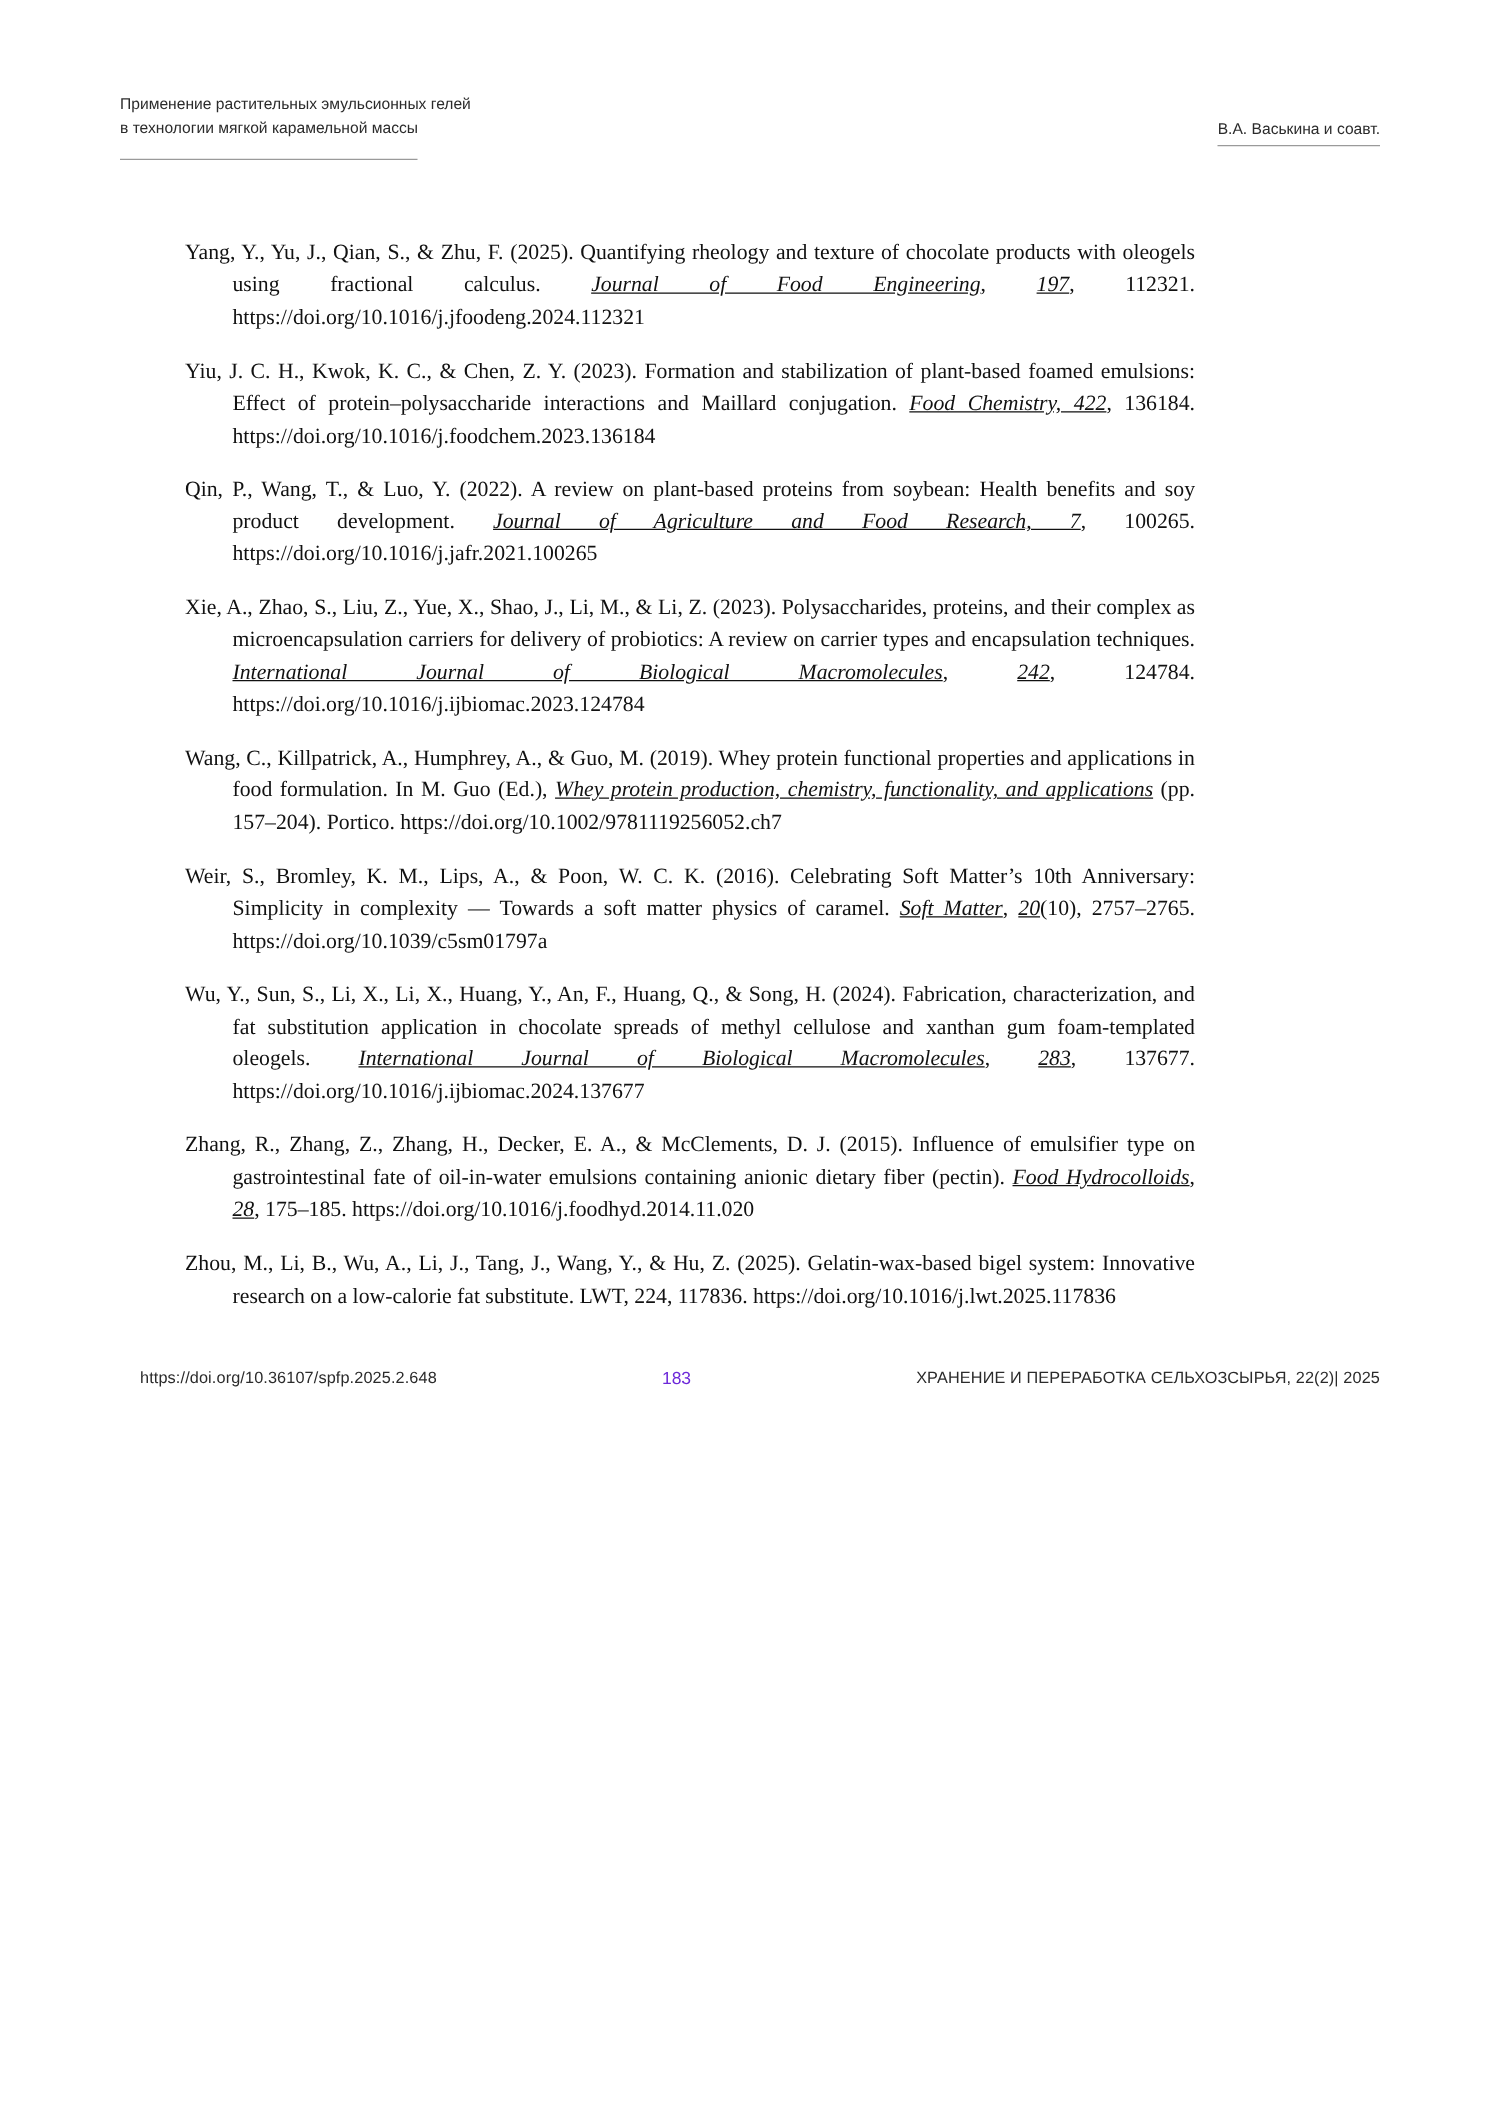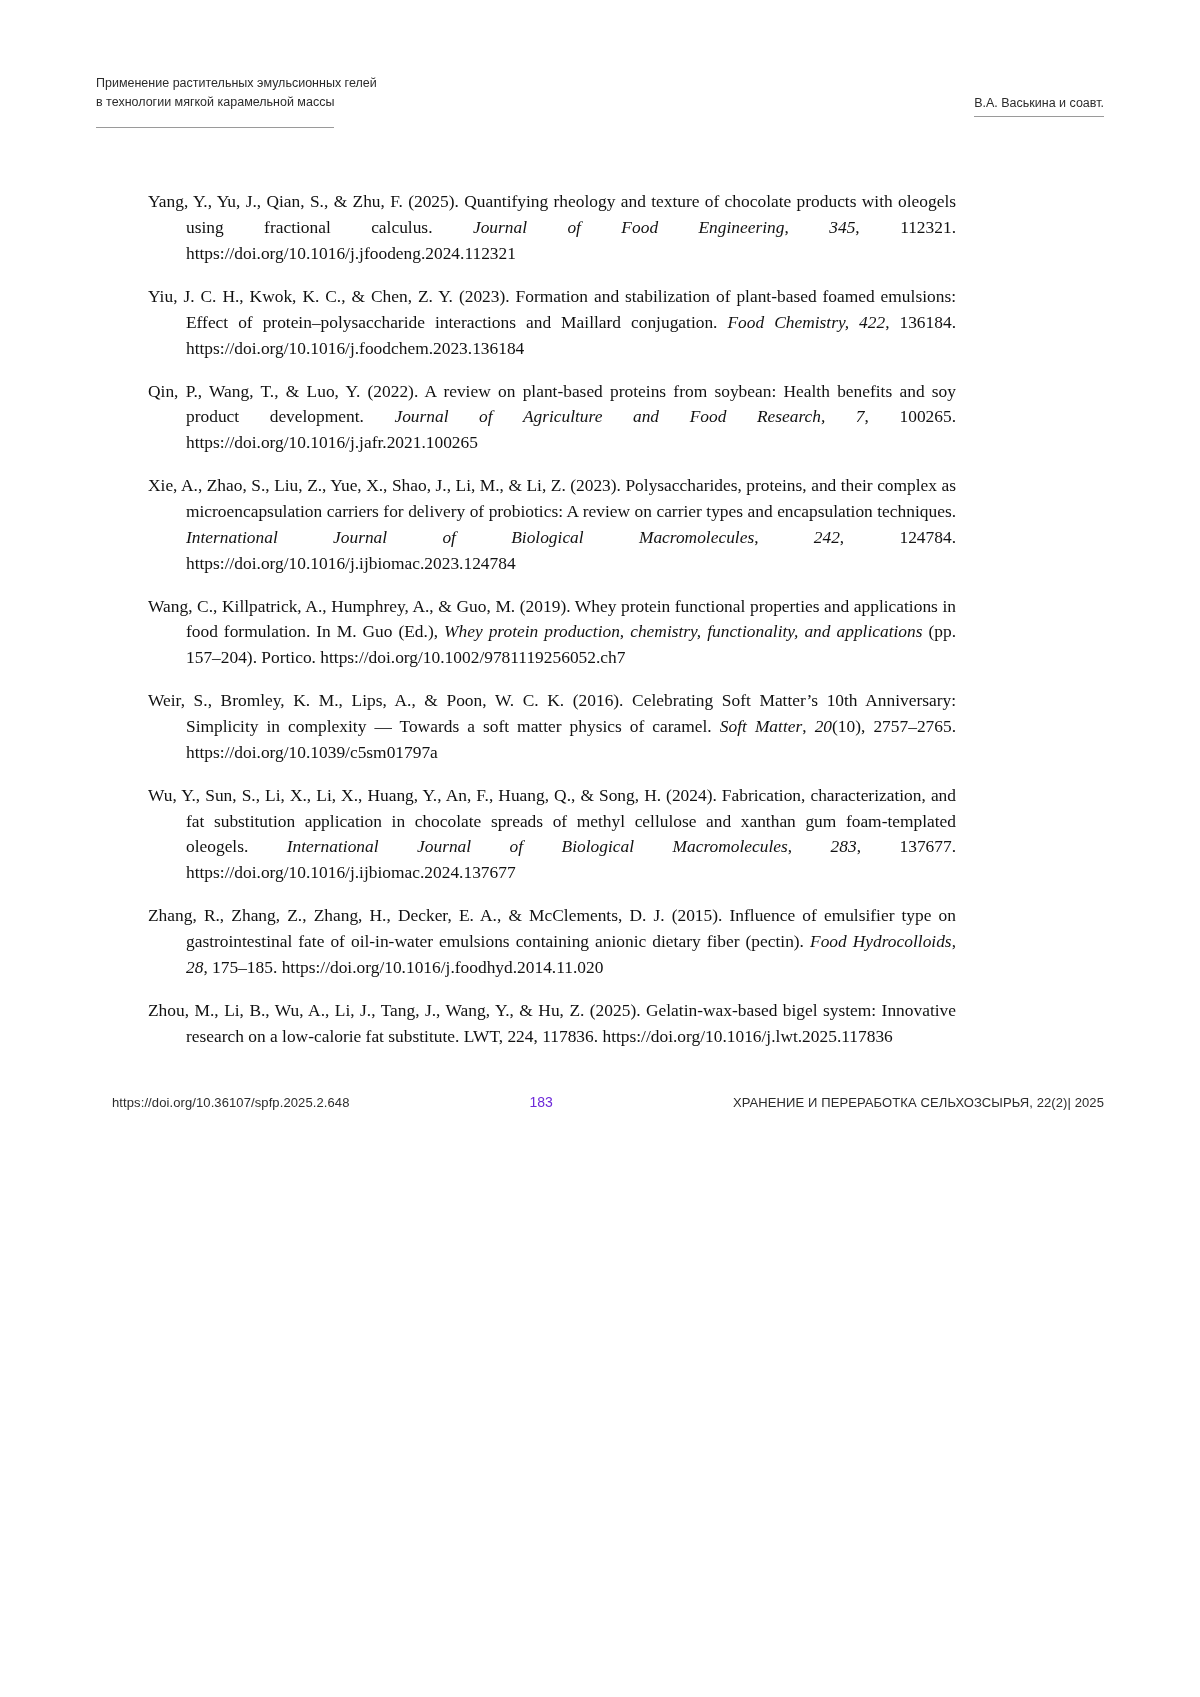--- a/index.html
+++ b/index.html
@@ -66,30 +66,30 @@
     line-height: 1.48;
     text-align: justify;
     text-justify: inter-word;
     padding-left: 38px;
     text-indent: -38px;
     margin-bottom: 11px;
     color: #111111;
     hyphens: none;
   }
   .ref:last-child { margin-bottom: 0; }
-  .ref i { font-style: italic; }
+  .ref i { font-style: italic; text-decoration: underline; }
 
   
   .footer {
     position: absolute;
     left: 96px;
     right: 96px;
     bottom: 80px;
     display: flex;
-    align-items: center;
+    align-items: flex-start;
     font-family: "Liberation Sans", sans-serif;
     font-size: 13px;
     color: #2b2b2b;
     padding-left: 16px;
   }
   .footer-doi {
     flex: 0 0 auto;
     letter-spacing: 0.1px;
   }
   .footer-page {
@@ -111,21 +111,21 @@
 
   <div class="runhead">
     <div class="runhead-left">
       <span class="l1">Применение растительных эмульсионных гелей</span>
       <span class="l2">в технологии мягкой карамельной массы</span>
     </div>
     <div class="runhead-right">В.А. Васькина и соавт.</div>
   </div>
 
   <div class="refs">
-      <p class="ref" id="ref-yang-2025"><span>Yang, Y., Yu, J., Qian, S., &amp; Zhu, F. (2025). Quantifying rheology and texture of chocolate products with oleogels using fractional calculus. </span><i>Journal of Food Engineering</i><span>, </span><i>345</i><span>, 112321. https://doi.org/10.1016/j.jfoodeng.2024.112321</span></p>
+      <p class="ref" id="ref-yang-2025"><span>Yang, Y., Yu, J., Qian, S., &amp; Zhu, F. (2025). Quantifying rheology and texture of chocolate products with oleogels using fractional calculus. </span><i>Journal of Food Engineering</i><span>, </span><i>197</i><span>, 112321. https://doi.org/10.1016/j.jfoodeng.2024.112321</span></p>
       <p class="ref" id="ref-yiu-2023"><span>Yiu, J. C. H., Kwok, K. C., &amp; Chen, Z. Y. (2023). Formation and stabilization of plant-based foamed emulsions: Effect of protein–polysaccharide interactions and Maillard conjugation. </span><i>Food Chemistry, 422</i><span>, 136184. https://doi.org/10.1016/j.foodchem.2023.136184</span></p>
       <p class="ref" id="ref-qin-2022"><span>Qin, P., Wang, T., &amp; Luo, Y. (2022). A review on plant-based proteins from soybean: Health benefits and soy product development. </span><i>Journal of Agriculture and Food Research, 7</i><span>, 100265. https://doi.org/10.1016/j.jafr.2021.100265</span></p>
       <p class="ref" id="ref-xie-2023"><span>Xie, A., Zhao, S., Liu, Z., Yue, X., Shao, J., Li, M., &amp; Li, Z. (2023). Polysaccharides, proteins, and their complex as microencapsulation carriers for delivery of probiotics: A review on carrier types and encapsulation techniques. </span><i>International Journal of Biological Macromolecules</i><span>, </span><i>242</i><span>, 124784. https://doi.org/10.1016/j.ijbiomac.2023.124784</span></p>
       <p class="ref" id="ref-wang-2019"><span>Wang, C., Killpatrick, A., Humphrey, A., &amp; Guo, M. (2019). Whey protein functional properties and applications in food formulation. In M. Guo (Ed.), </span><i>Whey protein production, chemistry, functionality, and applications</i><span> (pp. 157–204). Portico. https://doi.org/10.1002/9781119256052.ch7</span></p>
       <p class="ref" id="ref-weir-2016"><span>Weir, S., Bromley, K. M., Lips, A., &amp; Poon, W. C. K. (2016). Celebrating Soft Matter’s 10th Anniversary: Simplicity in complexity — Towards a soft matter physics of caramel. </span><i>Soft Matter</i><span>, </span><i>20</i><span>(10), 2757–2765. https://doi.org/10.1039/c5sm01797a</span></p>
       <p class="ref" id="ref-wu-2024"><span>Wu, Y., Sun, S., Li, X., Li, X., Huang, Y., An, F., Huang, Q., &amp; Song, H. (2024). Fabrication, characterization, and fat substitution application in chocolate spreads of methyl cellulose and xanthan gum foam-templated oleogels. </span><i>International Journal of Biological Macromolecules</i><span>, </span><i>283</i><span>, 137677. https://doi.org/10.1016/j.ijbiomac.2024.137677</span></p>
       <p class="ref" id="ref-zhang-2015"><span>Zhang, R., Zhang, Z., Zhang, H., Decker, E. A., &amp; McClements, D. J. (2015). Influence of emulsifier type on gastrointestinal fate of oil-in-water emulsions containing anionic dietary fiber (pectin). </span><i>Food Hydrocolloids</i><span>, </span><i>28</i><span>, 175–185. https://doi.org/10.1016/j.foodhyd.2014.11.020</span></p>
       <p class="ref" id="ref-zhou-2025"><span>Zhou, M., Li, B., Wu, A., Li, J., Tang, J., Wang, Y., &amp; Hu, Z. (2025). Gelatin-wax-based bigel system: Innovative research on a low-calorie fat substitute. LWT, 224, 117836. https://doi.org/10.1016/j.lwt.2025.117836</span></p>
     </div>
 

